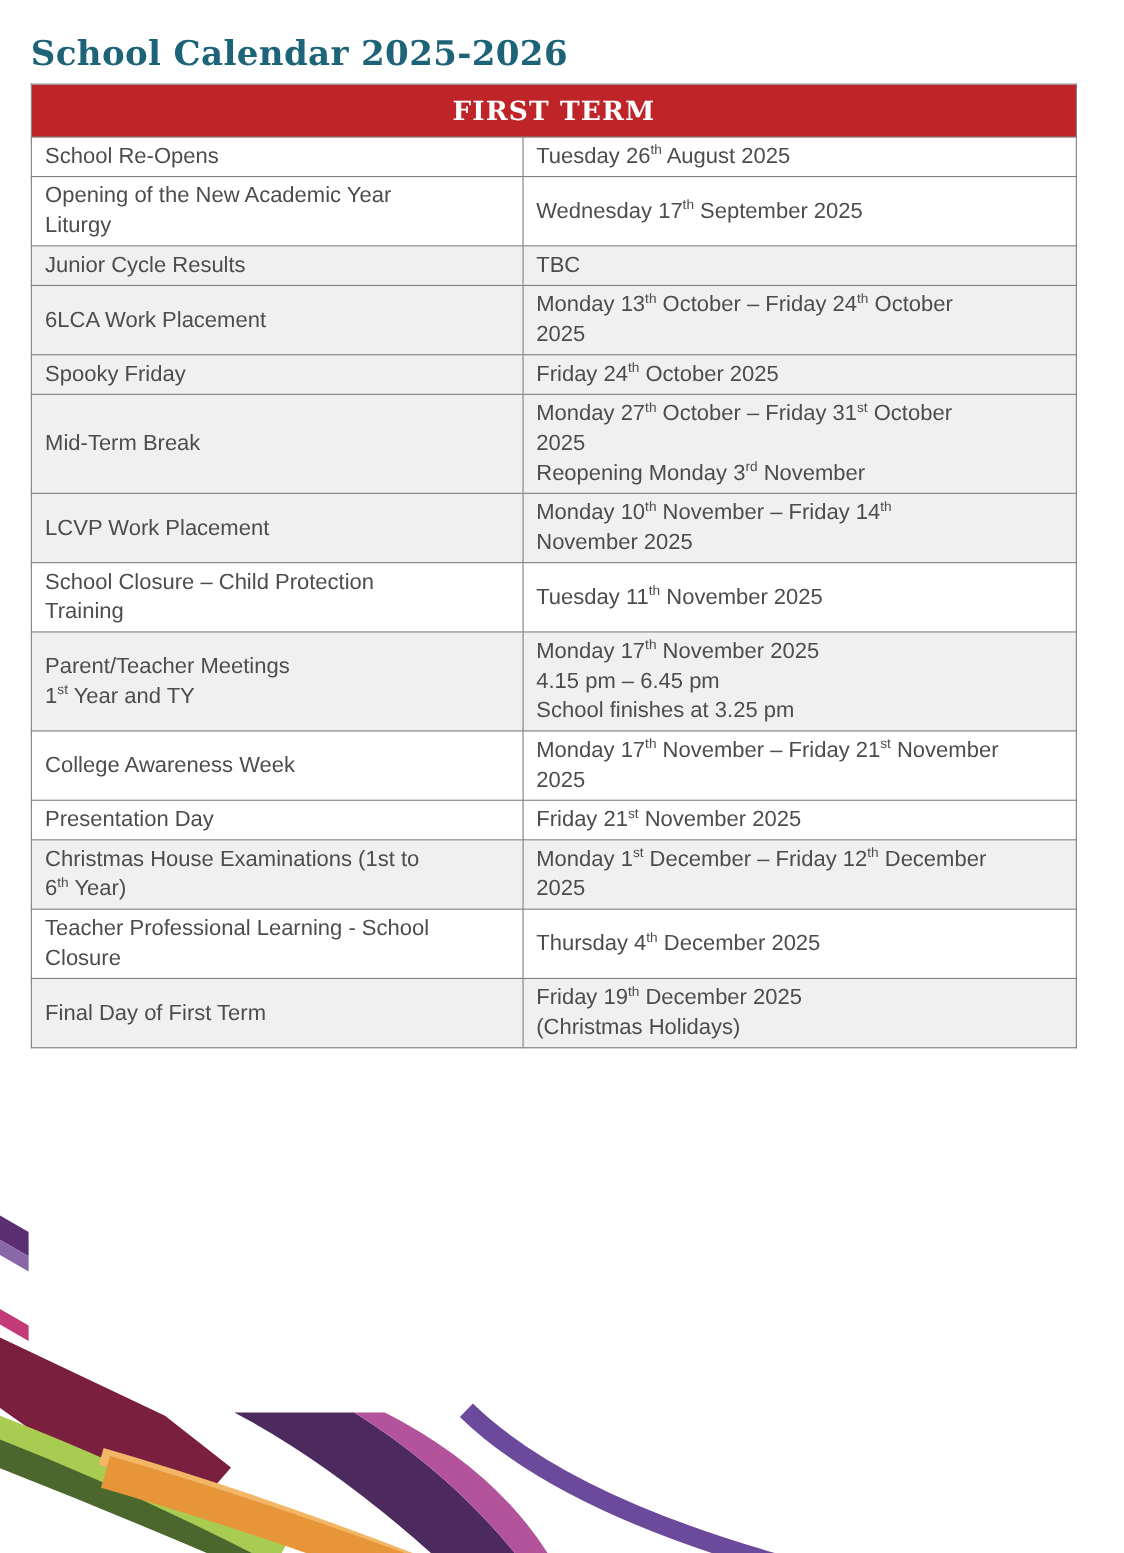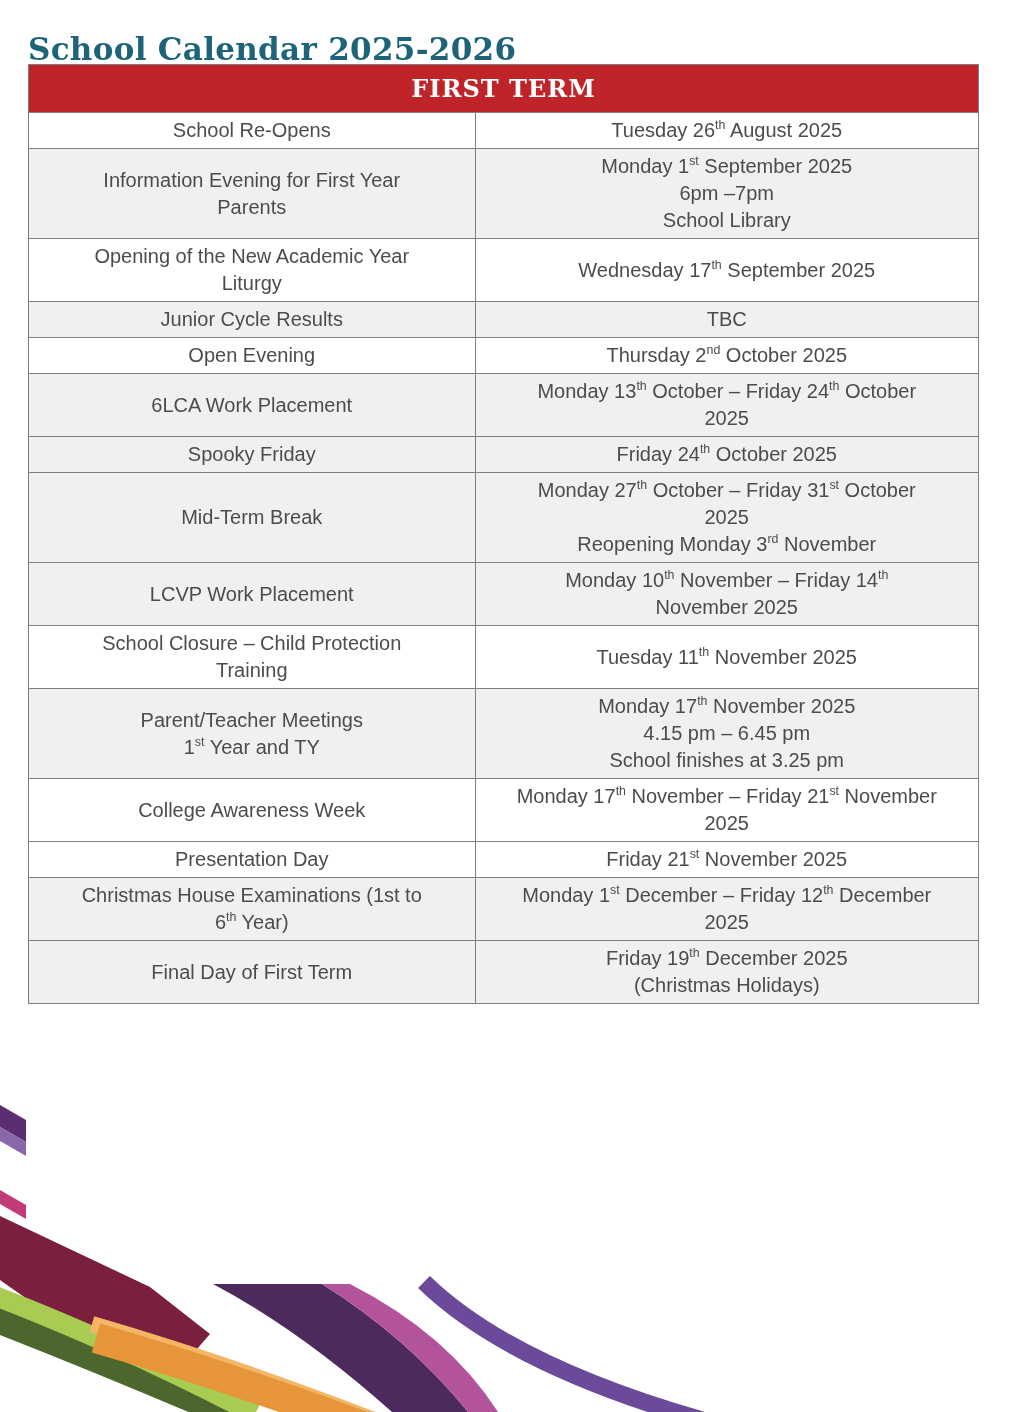--- a/index.html
+++ b/index.html
@@ -1,31 +1,31 @@
 <!DOCTYPE html>
 <html style="--title_teal: #1D6478; --header_red: #BF2429; --row_shaded: #F0F0F0; --border_gray: #7F7F7F; --text_gray: #4C4C4C; --ribbon_maroon: #7B1F3F; --ribbon_pink: #C23A78; --ribbon_lime: #A8CC52; --ribbon_dark_green: #4C672E; --ribbon_orange: #E79539; --ribbon_orange_light: #F3B666; --ribbon_dark_purple: #4D2A5E; --ribbon_magenta: #B3539C; --ribbon_purple: #6B4A9B; --ribbon_purple_light: #8A67A9; --ribbon_purple_dark: #5B2D71;"><head>
 <meta charset="utf-8">
 <style>
   html,body{margin:0;padding:0;background:#ffffff;}
   #page{position:relative;width:1022px;height:1412px;background:#fff;overflow:hidden;
         font-family:"Liberation Sans",sans-serif;border-radius:18px;}
   #page-title{position:absolute;left:28px;top:10px;
       font-family:"DejaVu Serif",serif;font-weight:bold;font-size:31px;
       letter-spacing:.3px;color:var(--title_teal,#1d6478);}
-  #cal-table{position:absolute;left:28px;top:64px;width:951px;z-index:2;
+  #cal-table{position:absolute;left:28px;top:76px;width:951px;z-index:2;
       border-collapse:collapse;table-layout:fixed;}
   #cal-table col.c1{width:47%;}
   #cal-table col.c2{width:53%;}
   #cal-table th{background:var(--header_red,#bf2429);color:#fff;
       font-family:"DejaVu Serif",serif;font-weight:bold;font-size:24px;
       letter-spacing:1px;height:45px;text-align:center;
       border:1px solid var(--border_gray,#7f7f7f);}
   #cal-table td{border:1px solid var(--border_gray,#7f7f7f);
       padding:4px 12px;font-size:20px;line-height:27px;
-      color:var(--text_gray,#4c4c4c);vertical-align:middle;background:#ffffff;text-align:center;}
+      color:var(--text_gray,#4c4c4c);vertical-align:middle;background:#ffffff;}
   #cal-table tr.shaded td{background:var(--row_shaded,#f0f0f0);}
   #cal-table sup{font-size:62%;line-height:0;vertical-align:super;letter-spacing:0;}
   #footer-note{position:absolute;right:36px;top:1426px;z-index:3;
       font-family:"Liberation Sans",sans-serif;font-style:italic;font-weight:bold;
       font-size:24px;color:#3b3b3b;}
   #ribbons{position:absolute;left:0;bottom:0;width:1022px;height:340px;z-index:1;}
 </style>
 </head>
 <body>
 
@@ -41,35 +41,27 @@
     <thead>
       <tr>
         <th colspan="2">FIRST TERM</th>
       </tr>
     </thead>
     <tbody id="cal-body">
         <tr>
           <td>School Re-Opens</td>
           <td>Tuesday 26<sup>th</sup> August 2025</td>
         </tr>
-        <tr class="shaded">
-          <td>Information Evening for First Year<br>Parents</td>
-          <td>Monday 1<sup>st</sup> September 2025<br>6pm –7pm<br>School Library</td>
-        </tr>
         <tr>
           <td>Opening of the New Academic Year<br>Liturgy</td>
           <td>Wednesday 17<sup>th</sup> September 2025</td>
         </tr>
         <tr class="shaded">
           <td>Junior Cycle Results</td>
           <td>TBC</td>
-        </tr>
-        <tr>
-          <td>Open Evening</td>
-          <td>Thursday 2<sup>nd</sup> October 2025</td>
         </tr>
         <tr class="shaded">
           <td>6LCA Work Placement</td>
           <td>Monday 13<sup>th</sup> October – Friday 24<sup>th</sup> October<br>2025</td>
         </tr>
         <tr class="shaded">
           <td>Spooky Friday</td>
           <td>Friday 24<sup>th</sup> October 2025</td>
         </tr>
         <tr class="shaded">
@@ -93,20 +85,24 @@
           <td>Monday 17<sup>th</sup> November – Friday 21<sup>st</sup> November<br>2025</td>
         </tr>
         <tr>
           <td>Presentation Day</td>
           <td>Friday 21<sup>st</sup> November 2025</td>
         </tr>
         <tr class="shaded">
           <td>Christmas House Examinations (1st to<br>6<sup>th</sup> Year)</td>
           <td>Monday 1<sup>st</sup> December – Friday 12<sup>th</sup> December<br>2025</td>
         </tr>
+        <tr>
+          <td>Teacher Professional Learning - School<br>Closure</td>
+          <td>Thursday 4<sup>th</sup> December 2025</td>
+        </tr>
         <tr class="shaded">
           <td>Final Day of First Term</td>
           <td>Friday 19<sup>th</sup> December 2025<br>(Christmas Holidays)</td>
         </tr>
       </tbody>
   </table>
 
   <svg id="ribbons" viewBox="0 0 1022 340" preserveAspectRatio="none" aria-hidden="true">
 
     <polygon points="0,33 26,48 26,70 0,55" fill="#5B2D71"></polygon>

